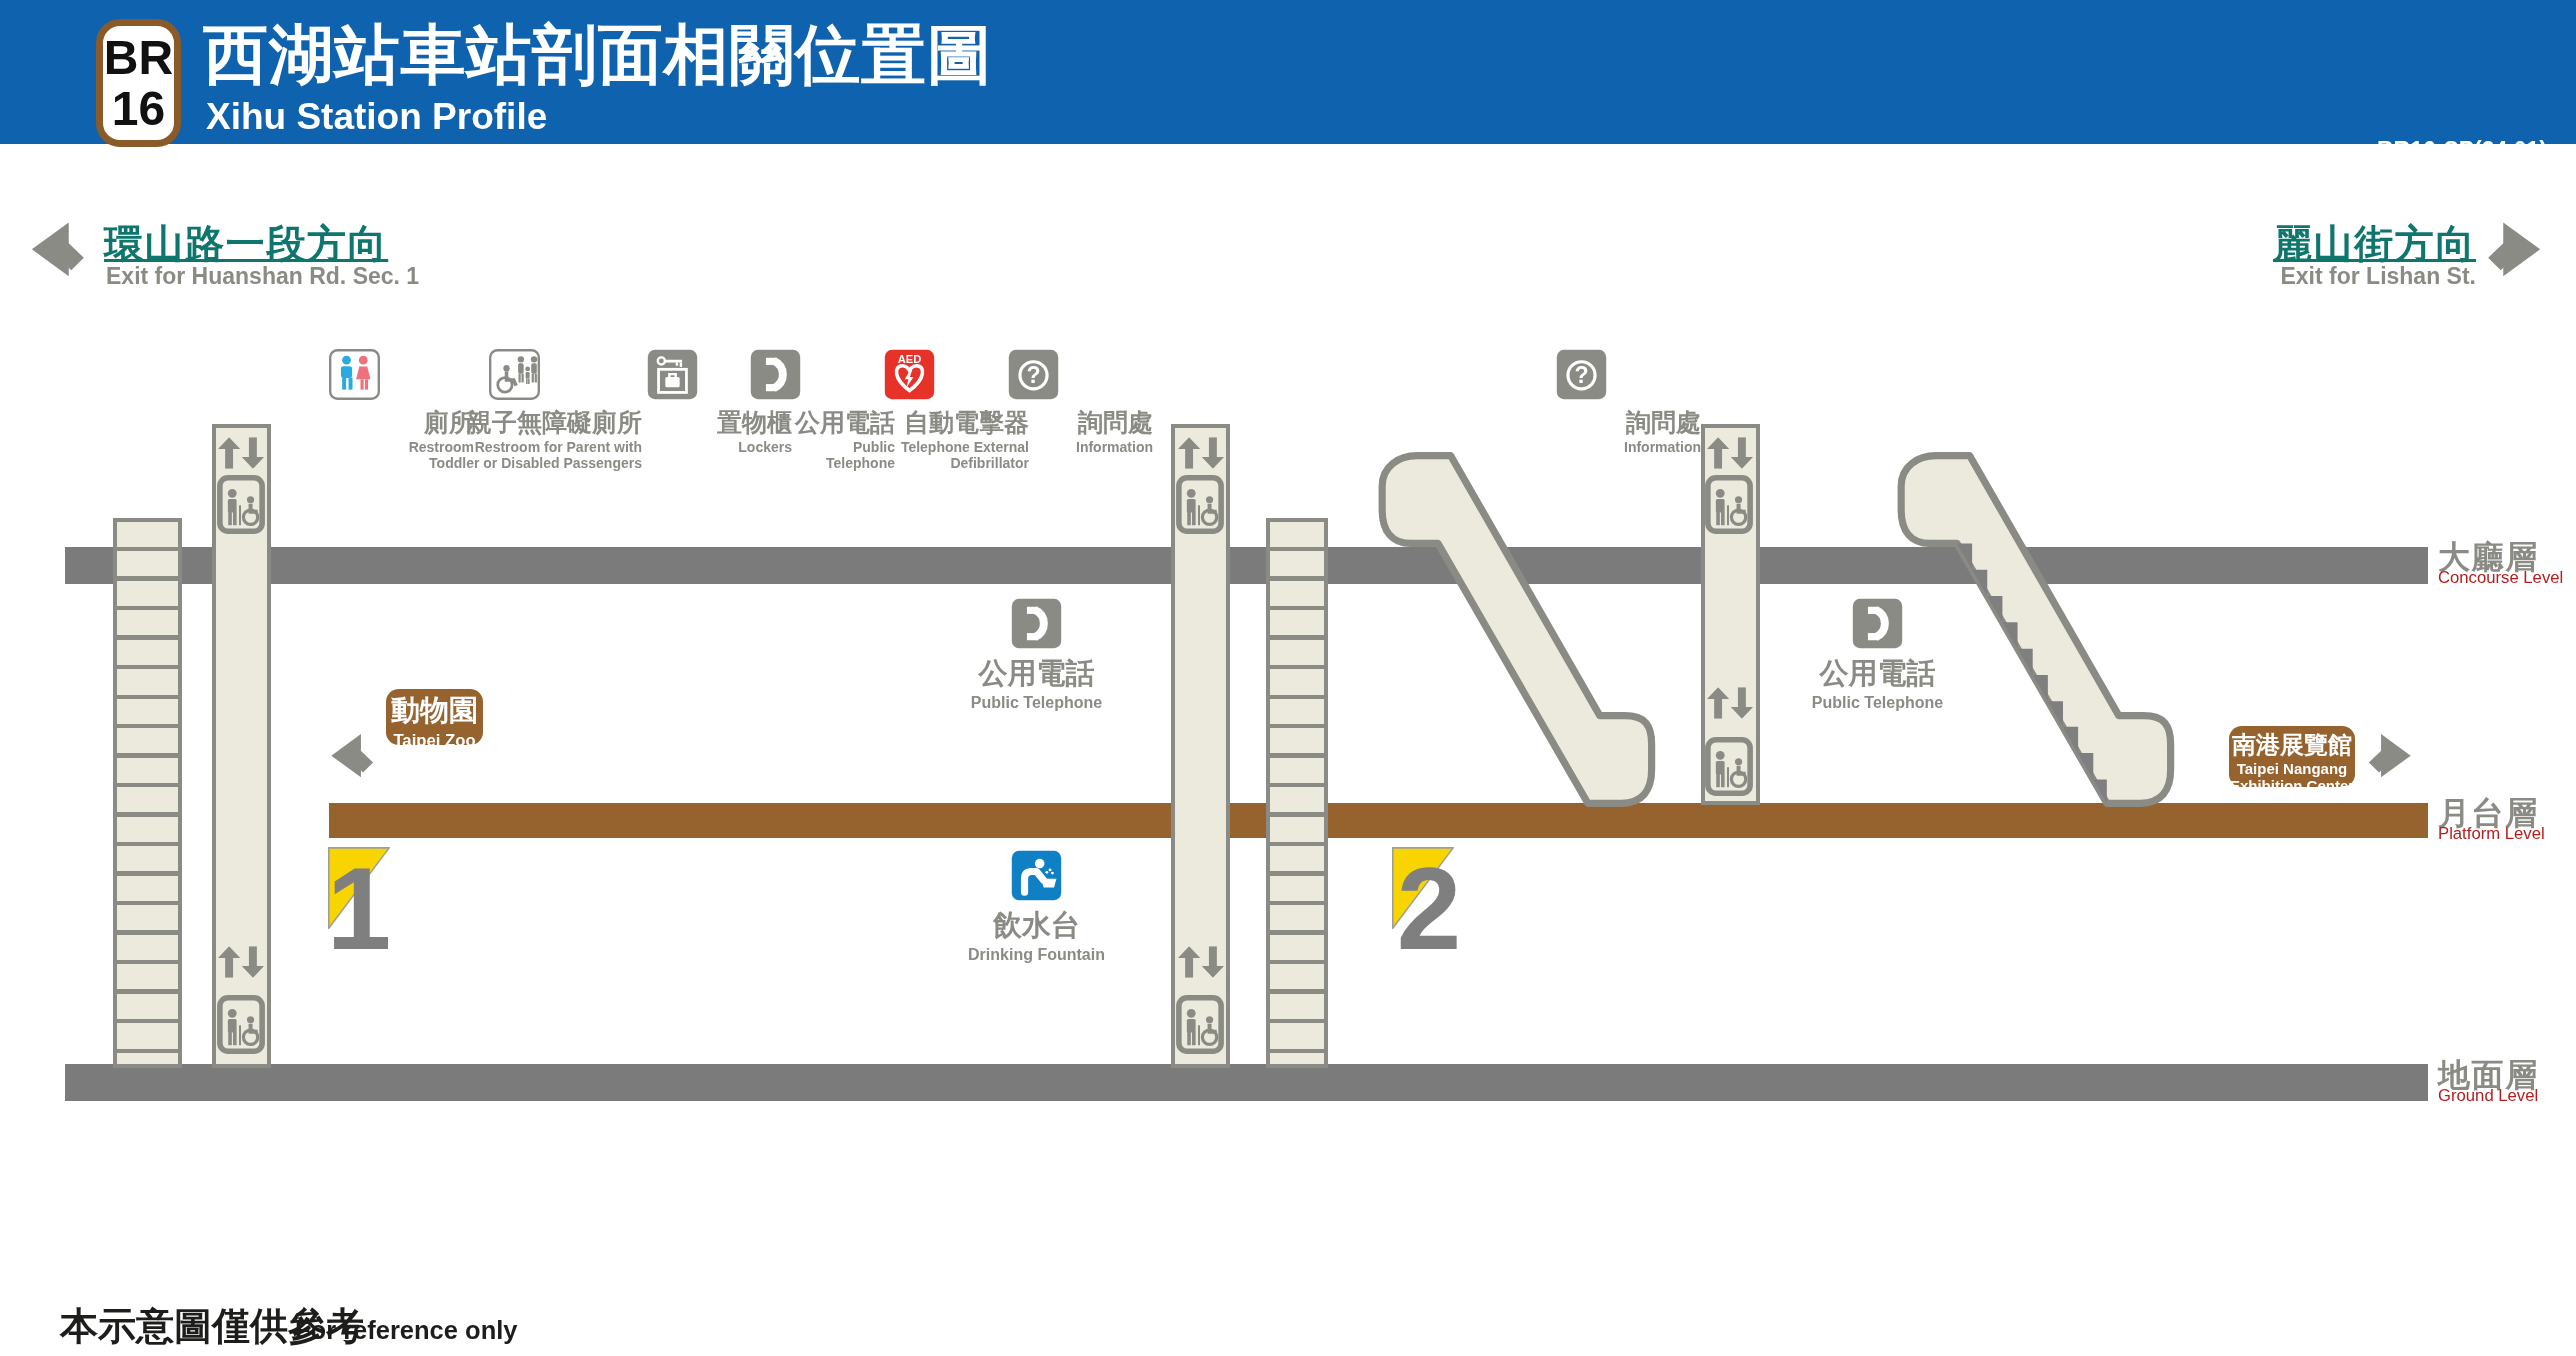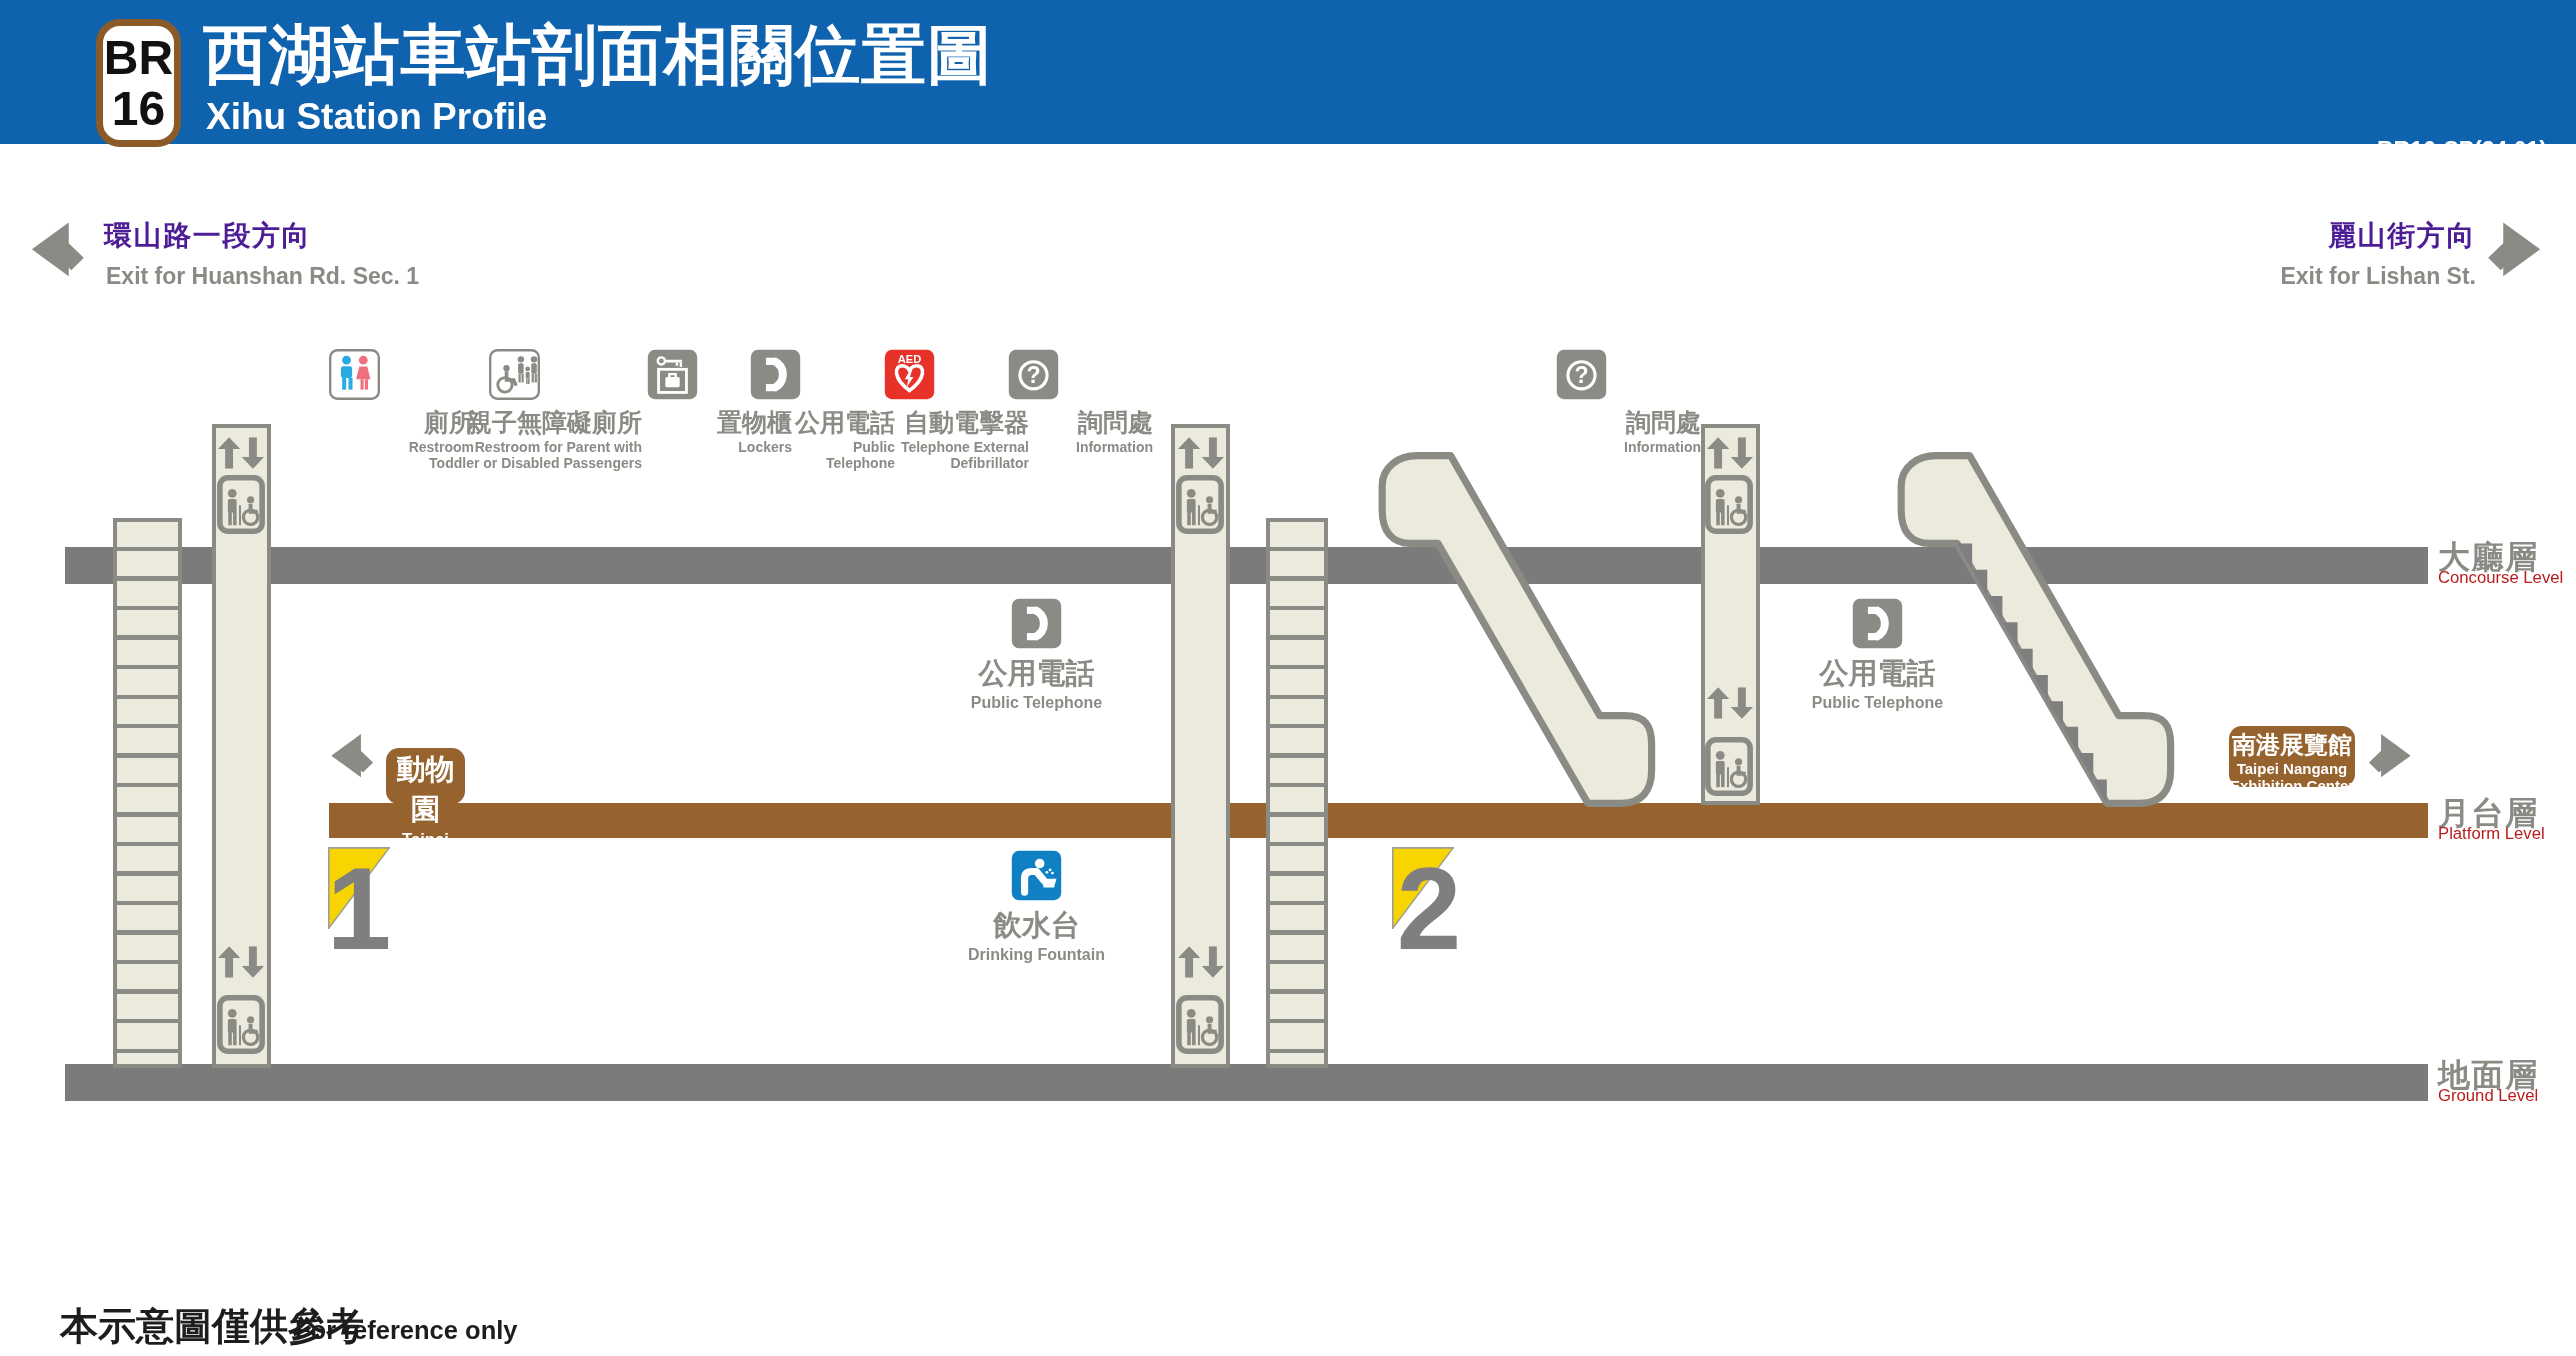--- a/index.html
+++ b/index.html
@@ -10,21 +10,21 @@
   .abs{position:absolute;}
   
   .header{left:0;top:0;width:2576px;height:144px;background:#0f62ad;}
   .badge{left:96px;top:19px;width:85px;height:128px;background:#ffffff;
          border:7.2px solid #8a5a28;border-radius:24px;box-sizing:border-box;
          display:flex;flex-direction:column;align-items:center;justify-content:center;}
   .badge span{font-size:48px;font-weight:bold;color:#111;line-height:51px;}
   .title-zh{left:203px;top:11px;font-size:65px;font-weight:bold;color:#fff;letter-spacing:0.8px;}
   .title-en{left:206px;top:96px;font-size:37px;font-weight:bold;color:#fff;}
   .sheet-code{right:29px;top:129px;font-size:23px;font-weight:bold;color:#fff;margin-top:8px;}
-  .exit-zh{font-size:28px;font-weight:bold;color:#4c1d95;letter-spacing:1.6px;}
+  .exit-zh{font-size:39px;font-weight:bold;color:#0f766e;letter-spacing:1.6px;text-decoration:underline;}
   .exit-en{font-size:23px;font-weight:bold;color:#8b8b85;}
   
   .bar-gray{background:#7b7b7b;}
   .bar-brown{background:#96632e;}
   .lvl-zh{font-size:32px;font-weight:bold;color:#8b8b85;letter-spacing:1.6px;}
   .lvl-en{font-size:16.7px;font-weight:normal;color:#b91c1c;}
   
   .ladder{box-sizing:border-box;border:4px solid #8b8b85;
           background:repeating-linear-gradient(to bottom,#eceadd 0 25px,#8b8b85 25px 29.5px);}
   
@@ -297,21 +297,21 @@
   <svg width="51" height="51" viewBox="0 0 64 64">
       <use href="#sym-fountain"></use>
     </svg>
   <div class="zh">飲水台</div>
   <div class="en">Drinking Fountain</div>
 </div>
 
 <svg class="abs" style="left:327px;top:732px" width="49" height="46" viewBox="0 0 62 58">
     <use href="#sym-arrow-left"></use>
   </svg>
-<div class="abs dest" style="left:386px;top:748px;width:79px;height:56px">
+<div class="abs dest" style="left:386px;top:689px;width:97px;height:56px">
   <div class="zh" style="font-size:29px;margin-top:2.4px">動物園</div>
   <div class="en" style="font-size:16.7px">Taipei Zoo</div>
 </div>
 
 <div class="abs dest" style="left:2229px;top:726px;width:126px;height:61px">
   <div class="zh" style="font-size:24px;margin-top:3.2px">南港展覽館</div>
   <div class="en" style="font-size:15px;line-height:16.7px">Taipei Nangang</div>
   <div class="en" style="font-size:15px;line-height:16.7px">Exhibition Center</div>
 </div>
 <svg class="abs" style="left:2366px;top:732px" width="49" height="46" viewBox="0 0 62 58">

